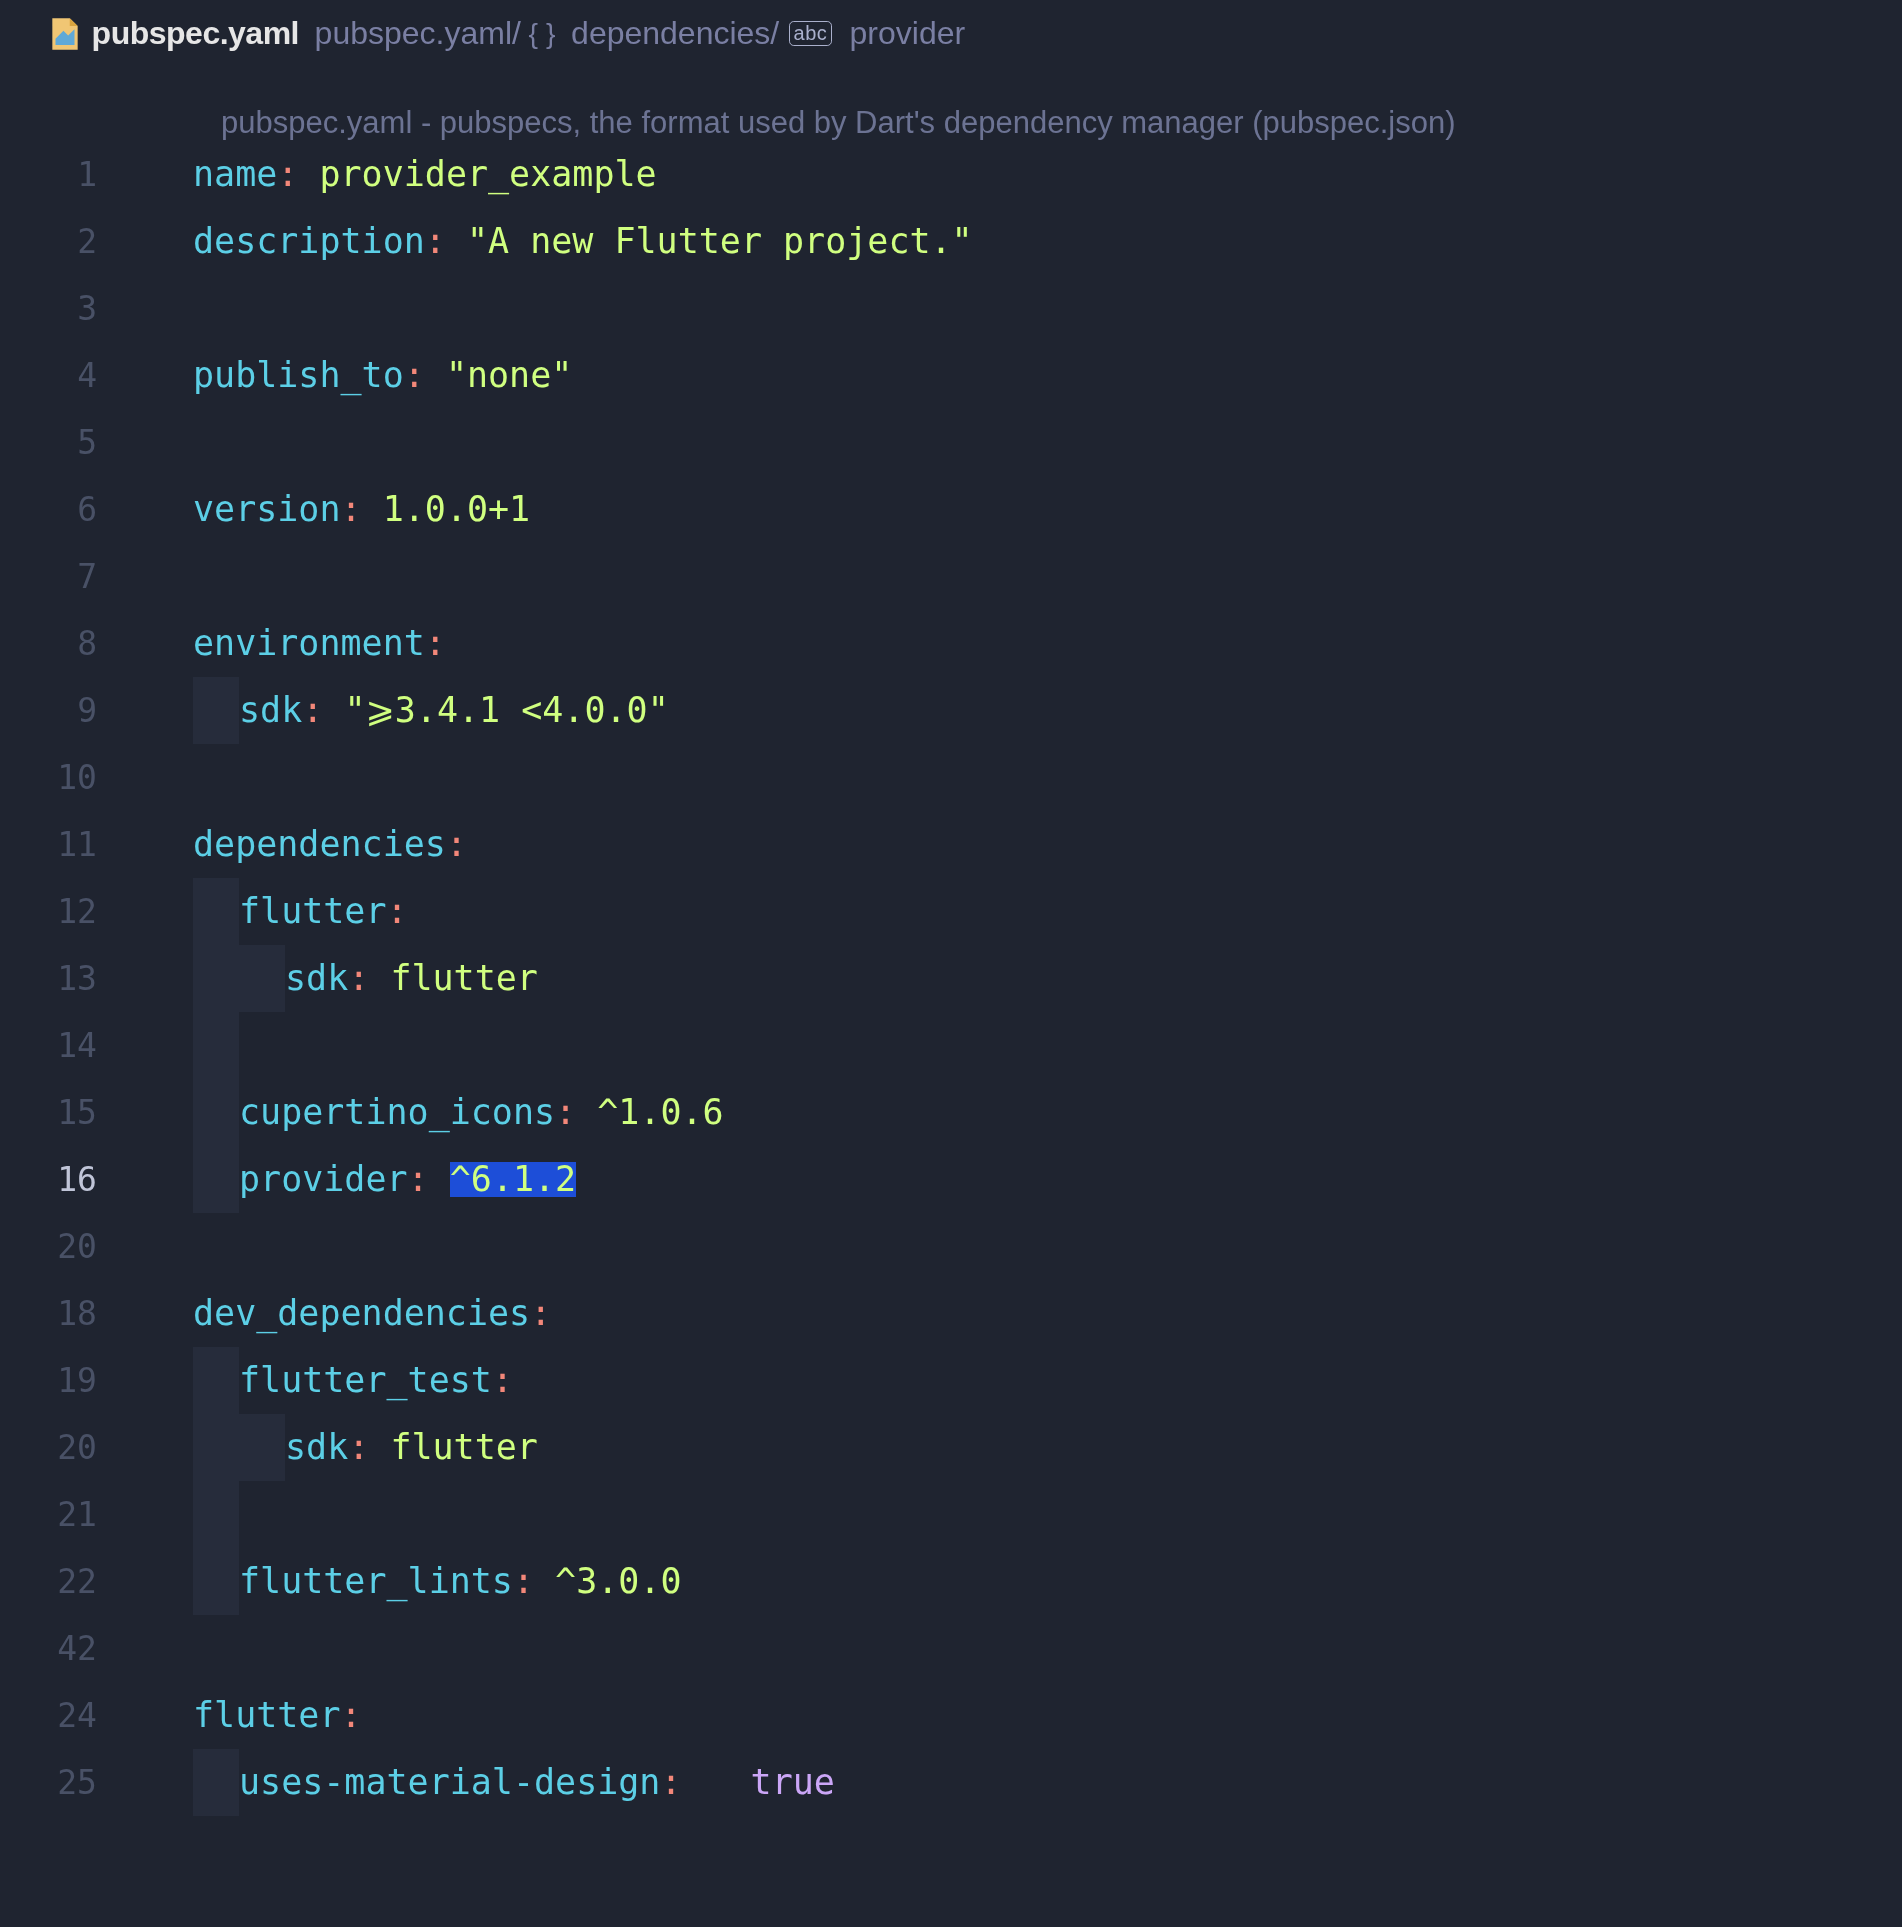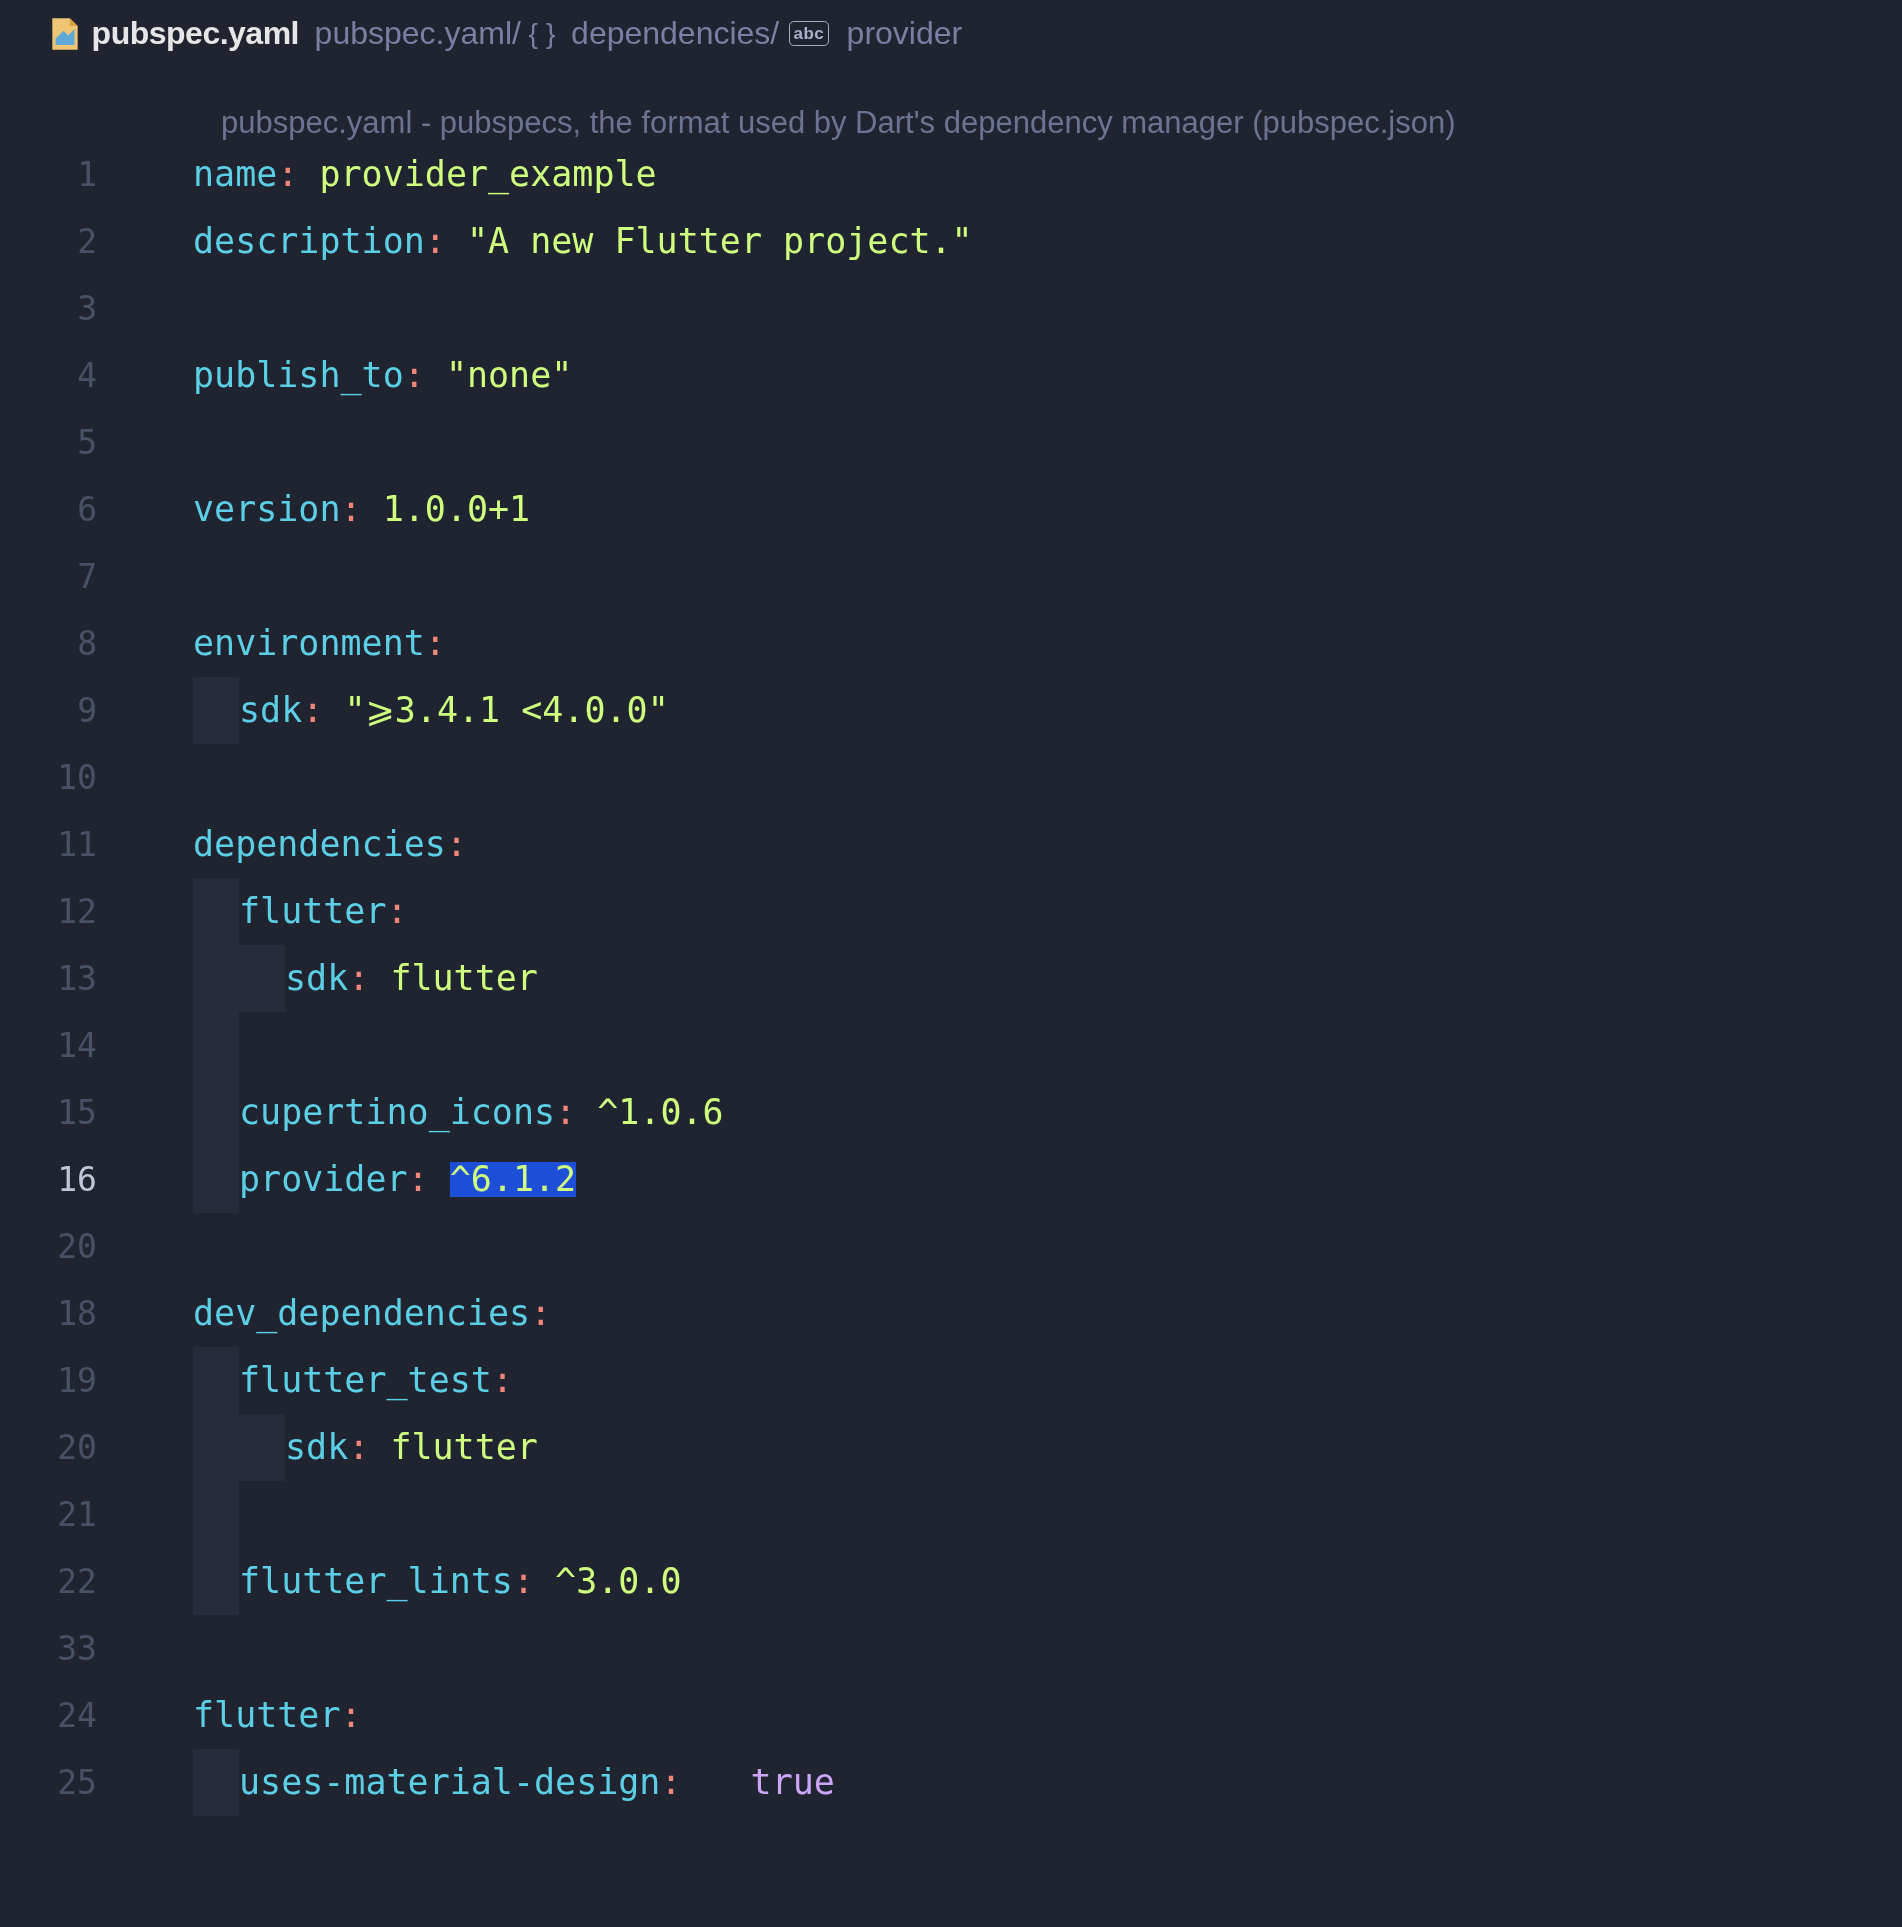--- a/index.html
+++ b/index.html
@@ -42,23 +42,23 @@
     font-size: 28.5px;
   }
   .bc-abc-badge {
     display: inline-flex;
     align-items: center;
     justify-content: center;
     border: 1.9px solid #aab0cc;
     border-radius: 4.8px;
     padding: 0 3.8px;
     height: 25px;
-    font-size: 17px;
+    font-size: 20px;
     color: #aab0cc;
-    font-weight: 700;
+    font-weight: 400;
     letter-spacing: 0.5px;
     margin: 0 1.9px;
   }
   .editor-wrap {
     padding-top: 38px;
   }
   .hint-row {
     display: flex;
     align-items: center;
     font-family: -apple-system, BlinkMacSystemFont, 'Segoe UI', sans-serif;
@@ -221,21 +221,21 @@
       </div>
       <div class="code-line">
         <span class="gutter">21</span>
         <span class="code"><span class="indent-guide"></span></span>
       </div>
       <div class="code-line">
         <span class="gutter">22</span>
         <span class="code"><span class="indent-guide"></span><span class="tok-key">flutter_lints</span><span class="tok-colon">:</span><span> </span><span class="tok-val">^3.0.0</span></span>
       </div>
       <div class="code-line">
-        <span class="gutter">33</span>
+        <span class="gutter">42</span>
         <span class="code"></span>
       </div>
       <div class="code-line">
         <span class="gutter">24</span>
         <span class="code"><span class="tok-key">flutter</span><span class="tok-colon">:</span></span>
       </div>
       <div class="code-line">
         <span class="gutter">25</span>
         <span class="code"><span class="indent-guide"></span><span class="tok-key">uses-material-design</span><span class="tok-colon">:</span><span> </span><span class="tok-bool">true</span></span>
       </div>

